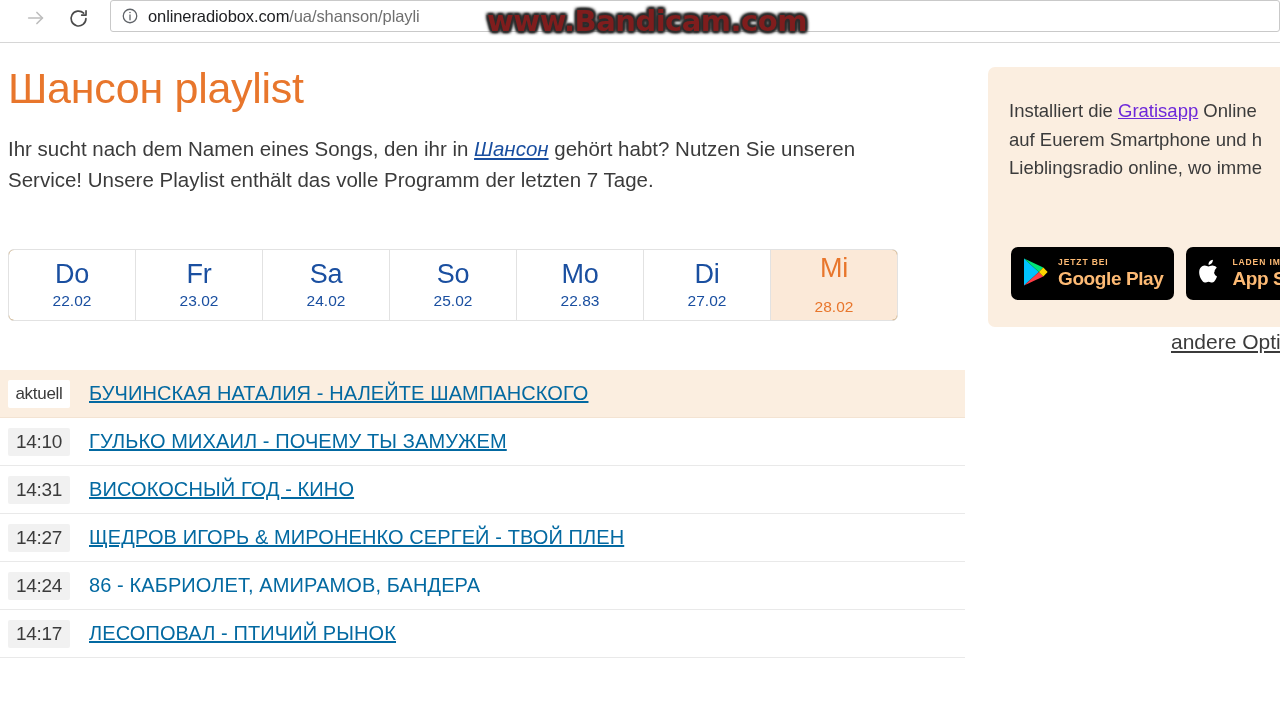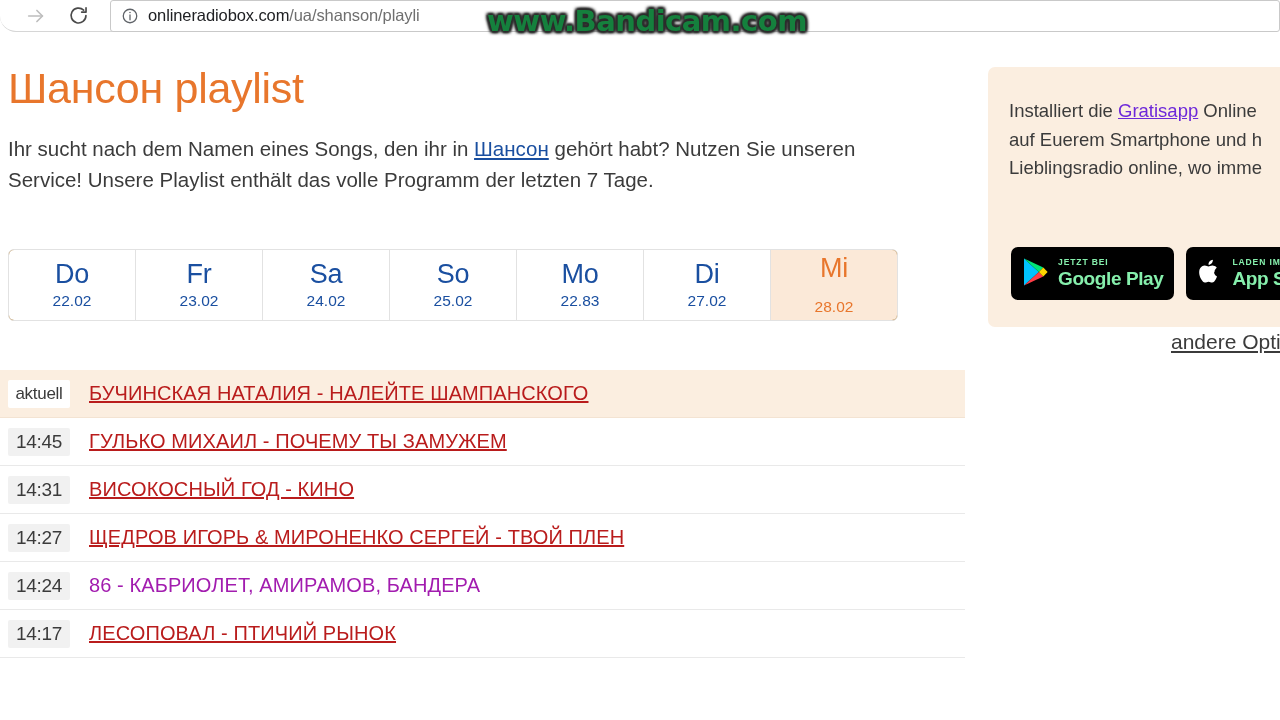--- a/index.html
+++ b/index.html
@@ -10,26 +10,24 @@
     overflow: hidden;
     background: #ffffff;
     font-family: "Liberation Sans", sans-serif;
   }
 
   
   #browser-chrome {
     position: absolute;
     top: 0; left: 0;
     width: 1280px;
-    height: 32px;
+    height: 43px;
     background: #ffffff;
     border-bottom: 1px solid #d6d6d6;
     display: flex;
-    align-items: center;
-    border-radius: 20px;
   }
 
   .nav-btn {
     width: 36px;
     height: 36px;
     display: flex;
     align-items: center;
     justify-content: center;
     flex: 0 0 auto;
   }
@@ -66,21 +64,21 @@
     left: 487px;
     width: 320px;
     height: 38px;
     display: flex;
     align-items: center;
     justify-content: center;
     z-index: 50;
     font-family: "DejaVu Sans", sans-serif;
     font-weight: bold;
     font-size: 29px;
-    color: #15803d;
+    color: #7f1d1d;
     letter-spacing: -0.5px;
     text-shadow:
        2px 0 2px #2c2c2c, -2px 0 2px #2c2c2c,
        0 2px 2px #2c2c2c, 0 -2px 2px #2c2c2c,
        2px 2px 3px #3a3a3a, -2px -2px 3px #3a3a3a,
        2px -2px 3px #3a3a3a, -2px 2px 3px #3a3a3a;
     white-space: nowrap;
   }
 
   
@@ -110,20 +108,21 @@
   #intro-text {
     margin: 22px 8px 0 8px;
     font-size: 20.5px;
     line-height: 1.5;
     color: #3b3b3b;
     max-width: 905px;
   }
   #intro-text a {
     color: #1a4fa0;
     text-decoration: underline;
+    font-style: italic;
   }
 
   
   #day-tabs {
     position: absolute;
     top: 204px;
     left: 8px;
     width: 890px;
     height: 72px;
     display: flex;
@@ -193,25 +192,25 @@
     letter-spacing: -0.3px;
   }
   .pl-row.current .pl-time {
     background: #ffffff;
     font-size: 17px;
     padding: 4px 5px;
   }
   .pl-track {
     margin-left: 19px;
     font-size: 20px;
-    color: #b91c1c;
+    color: #0369a1;
     letter-spacing: 0.1px;
     white-space: nowrap;
   }
-  .pl-track.plain { color: #a21caf; text-align: center; }
+  .pl-track.plain { color: #0369a1; text-align: center; }
 
   
   #sidebar {
     position: absolute;
     top: 22px;
     left: 988px;
     width: 292px;
     height: 260px;
     background: #fbeee0;
     border-radius: 7px 0 0 7px;
@@ -237,21 +236,21 @@
     height: 53px;
     background: #000000;
     border-radius: 7px;
     display: flex;
     align-items: center;
     padding: 0 11px;
     flex: 0 0 auto;
   }
   .badge-caption {
     margin-left: 9px;
-    color: #86efac;
+    color: #fdba74;
     display: flex;
     flex-direction: column;
     justify-content: center;
     white-space: nowrap;
   }
   .badge-small {
     font-size: 8.5px;
     letter-spacing: 0.9px;
     line-height: 1.1;
     font-weight: bold;
@@ -343,21 +342,21 @@
           <span class="dnum">28.02</span>
         </div>
       </div>
 
     <div id="playlist">
         <div class="pl-row current">
           <span class="pl-time">aktuell</span>
           <a class="pl-track" href="#">БУЧИНСКАЯ НАТАЛИЯ - НАЛЕЙТЕ ШАМПАНСКОГО</a>
         </div>
         <div class="pl-row">
-          <span class="pl-time">14:45</span>
+          <span class="pl-time">14:10</span>
           <a class="pl-track" href="#">ГУЛЬКО МИХАИЛ - ПОЧЕМУ ТЫ ЗАМУЖЕМ</a>
         </div>
         <div class="pl-row">
           <span class="pl-time">14:31</span>
           <a class="pl-track" href="#">ВИСОКОСНЫЙ ГОД - КИНО</a>
         </div>
         <div class="pl-row">
           <span class="pl-time">14:27</span>
           <a class="pl-track" href="#">ЩЕДРОВ ИГОРЬ &amp; МИРОНЕНКО СЕРГЕЙ - ТВОЙ ПЛЕН</a>
         </div>

